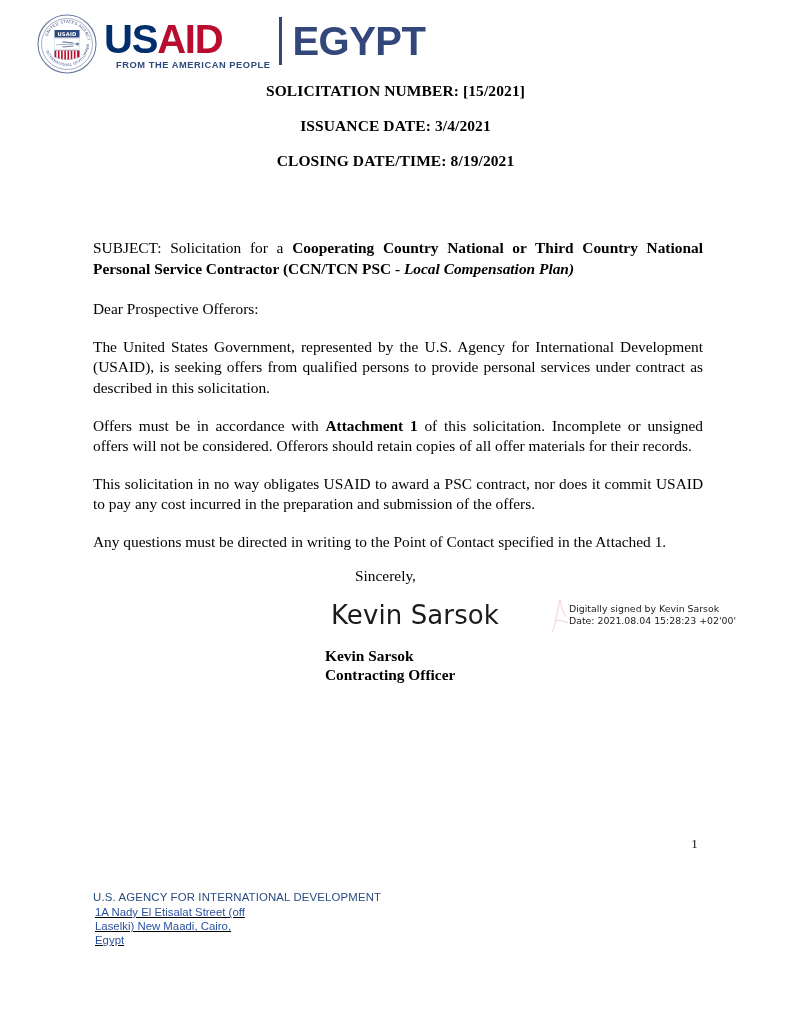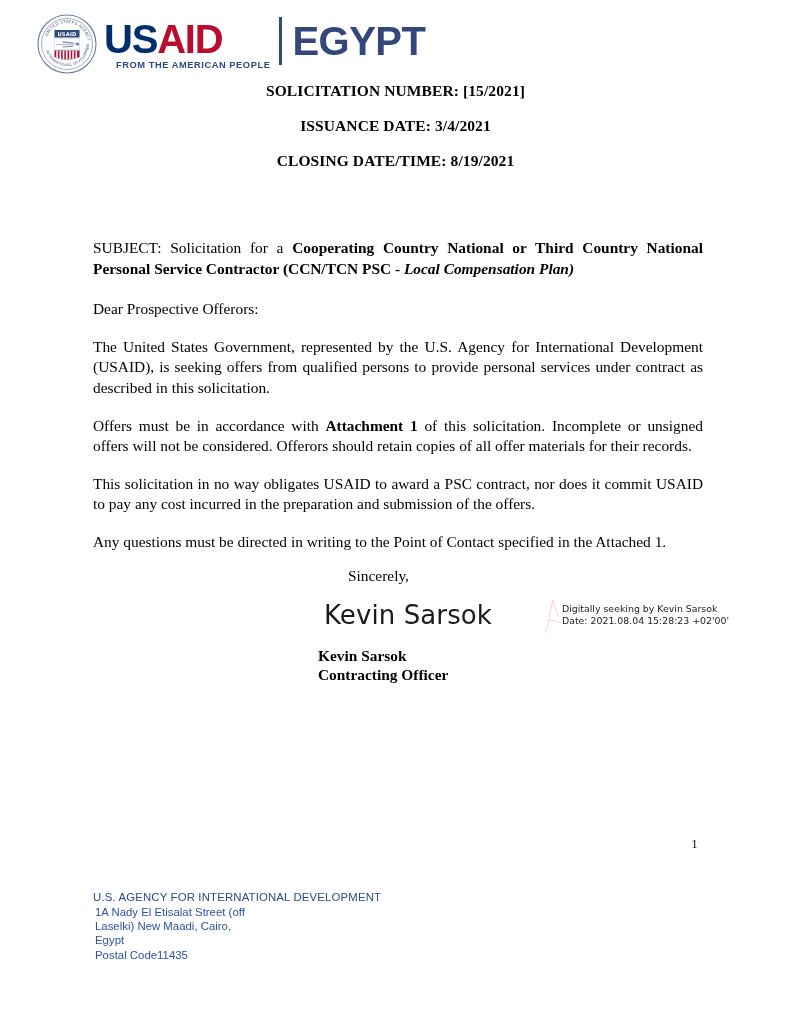--- a/index.html
+++ b/index.html
@@ -112,21 +112,21 @@
     margin: 0 0 17px 0;
     text-align: justify;
   }
   .doc-body p.subject { margin-bottom: 20px; }
   .doc-body b { font-weight: bold; }
   .bold-italic { font-weight: bold; font-style: italic; margin-top: 8px; }
 
   
   .sign-area {
     position: absolute;
-    left: 86px;
+    left: 93px;
     top: 566px;
     width: 610px;
   }
   .sincerely {
     margin-left: 262px;
     font-size: 15.4px;
     line-height: 20px;
   }
   .sig-row {
     display: flex;
@@ -195,20 +195,21 @@
   }
   .footer-title {
     font-size: 11.4px;
     line-height: 14px;
     color: #2B4B81;
     letter-spacing: 0.15px;
   }
   .footer-cols {
     display: flex;
     margin-top: 1px;
+    text-decoration: underline;
   }
   .footer-left {
     width: 250px;
     flex: 0 0 250px;
     font-size: 11.4px;
     line-height: 14.2px;
     color: #2C52A0;
     padding-left: 2px;
   }
   .footer-right {
@@ -294,36 +295,35 @@
 
   <div class="sig-row">
     <div class="sig-name">Kevin Sarsok</div>
 
     <div class="sig-meta-wrap">
       <svg class="adobe-mark" viewBox="0 0 22 34" xmlns="http://www.w3.org/2000/svg">
         <path d="M 11 1 C 9 8 8 14 7 20 C 6.2 25 5 30 3 33" fill="none" stroke="#E5A6A6" stroke-width="1.1"></path>
         <path d="M 11 1 C 12 7 14 13 17 18" fill="none" stroke="#E5A6A6" stroke-width="1.1"></path>
         <path d="M 5.5 22 C 9 20.5 14 21.5 19 24" fill="none" stroke="#E5A6A6" stroke-width="1.1"></path>
       </svg>
-      <div class="sig-meta">Digitally seeking by Kevin Sarsok</div>
+      <div class="sig-meta">Digitally signed by Kevin Sarsok</div>
       <div class="sig-meta">Date: 2021.08.04 15:28:23 +02'00'</div>
     </div>
   </div>
 
   <div class="sig-block">
     <div>Kevin Sarsok</div>
     <div>Contracting Officer</div>
   </div>
 </div>
 
 <div class="page-num">1</div>
 
 <div class="footer">
   <div class="footer-title">U.S. AGENCY FOR INTERNATIONAL DEVELOPMENT</div>
   <div class="footer-cols">
     <div class="footer-left">
       <div>1A Nady El Etisalat Street (off</div>
       <div>Laselki) New Maadi, Cairo,</div>
       <div>Egypt</div>
-      <div>Postal Code11435</div>
     </div>
   </div>
 </div>
 
 </body></html>

